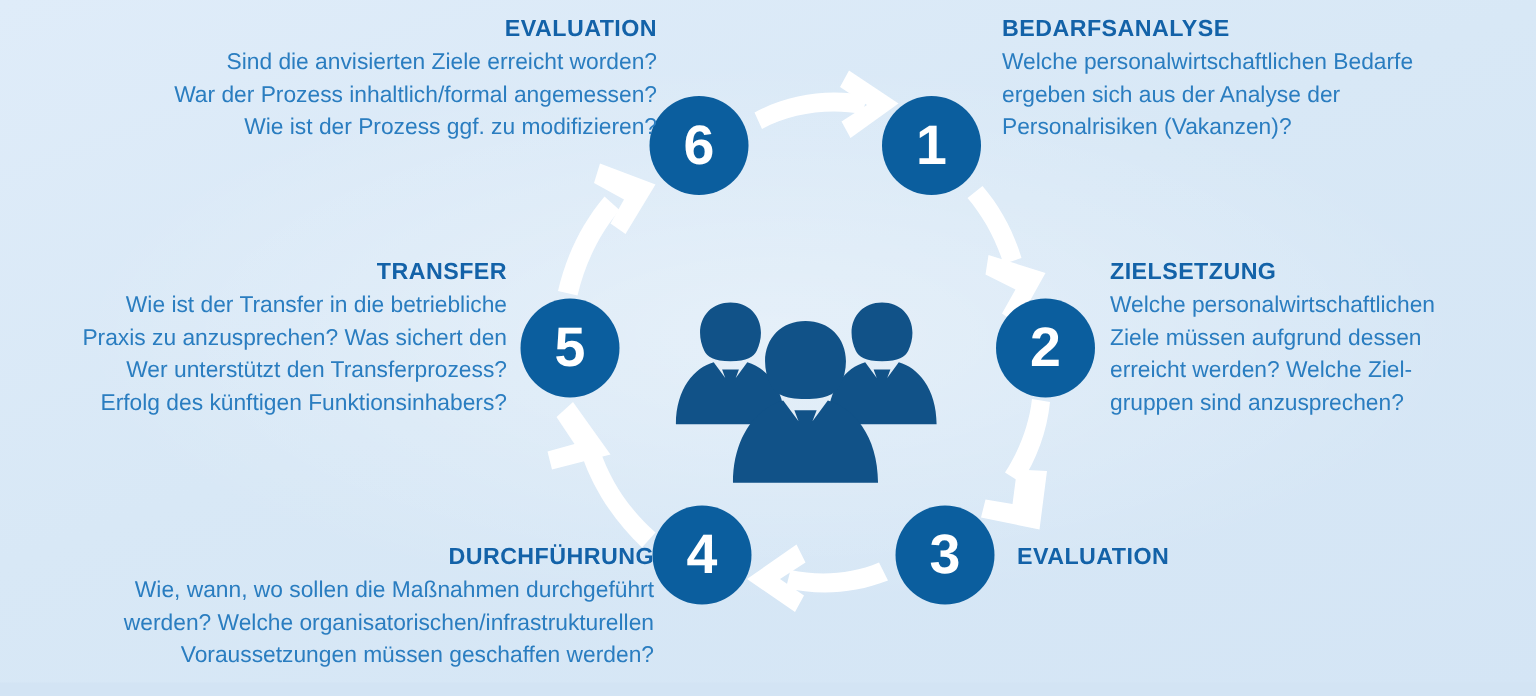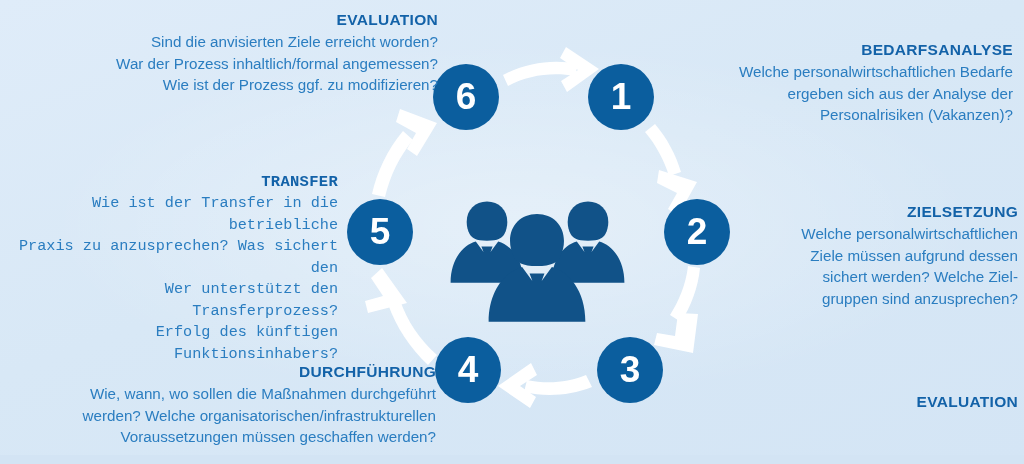--- a/index.html
+++ b/index.html
@@ -54,25 +54,25 @@
     color: #1362a8;
     line-height: 20px;
     margin-bottom: 1px;
   }
   .block .body {
     font-size: 15.2px;
     line-height: 21.5px;
     color: #2a7dc0;
   }
   .align-right { text-align: right; }
-  .align-left  { text-align: right; margin-top: 30px; }
+  .align-left  { text-align: left; }
 
   #blk-evaluation      { left: 18px;  top: 10px;  width: 420px; }
   #blk-bedarfsanalyse  { left: 668px; top: 10px;  width: 345px; }
-  #blk-transfer        { left: 16px;  top: 172px; width: 322px; font-family: Liberation Mono, monospace; }
+  #blk-transfer        { left: 16px;  top: 172px; width: 322px; }
   #blk-zielsetzung     { left: 740px; top: 172px; width: 278px; }
   #blk-durchfuehrung   { left: 8px;   top: 362px; width: 428px; }
   #blk-konzeption      { left: 678px; top: 362px; width: 340px; }
 
   
   .num {
     position: absolute;
     width: 64px;
     height: 64px;
     line-height: 64px;
@@ -219,21 +219,21 @@
       <div>Wer unterstützt den Transferprozess?</div>
       <div>Erfolg des künftigen Funktionsinhabers?</div>
     </div>
   </div>
 
   <div class="block align-left" id="blk-zielsetzung">
     <div class="title">ZIELSETZUNG</div>
     <div class="body">
       <div>Welche personalwirtschaftlichen</div>
       <div>Ziele müssen aufgrund dessen</div>
-      <div>sichert werden? Welche Ziel-</div>
+      <div>erreicht werden? Welche Ziel-</div>
       <div>gruppen sind anzusprechen?</div>
     </div>
   </div>
 
   <div class="block align-right" id="blk-durchfuehrung">
     <div class="title">DURCHFÜHRUNG</div>
     <div class="body">
       <div>Wie, wann, wo sollen die Maßnahmen durchgeführt</div>
       <div>werden? Welche organisatorischen/infrastrukturellen</div>
       <div>Voraussetzungen müssen geschaffen werden?</div>

